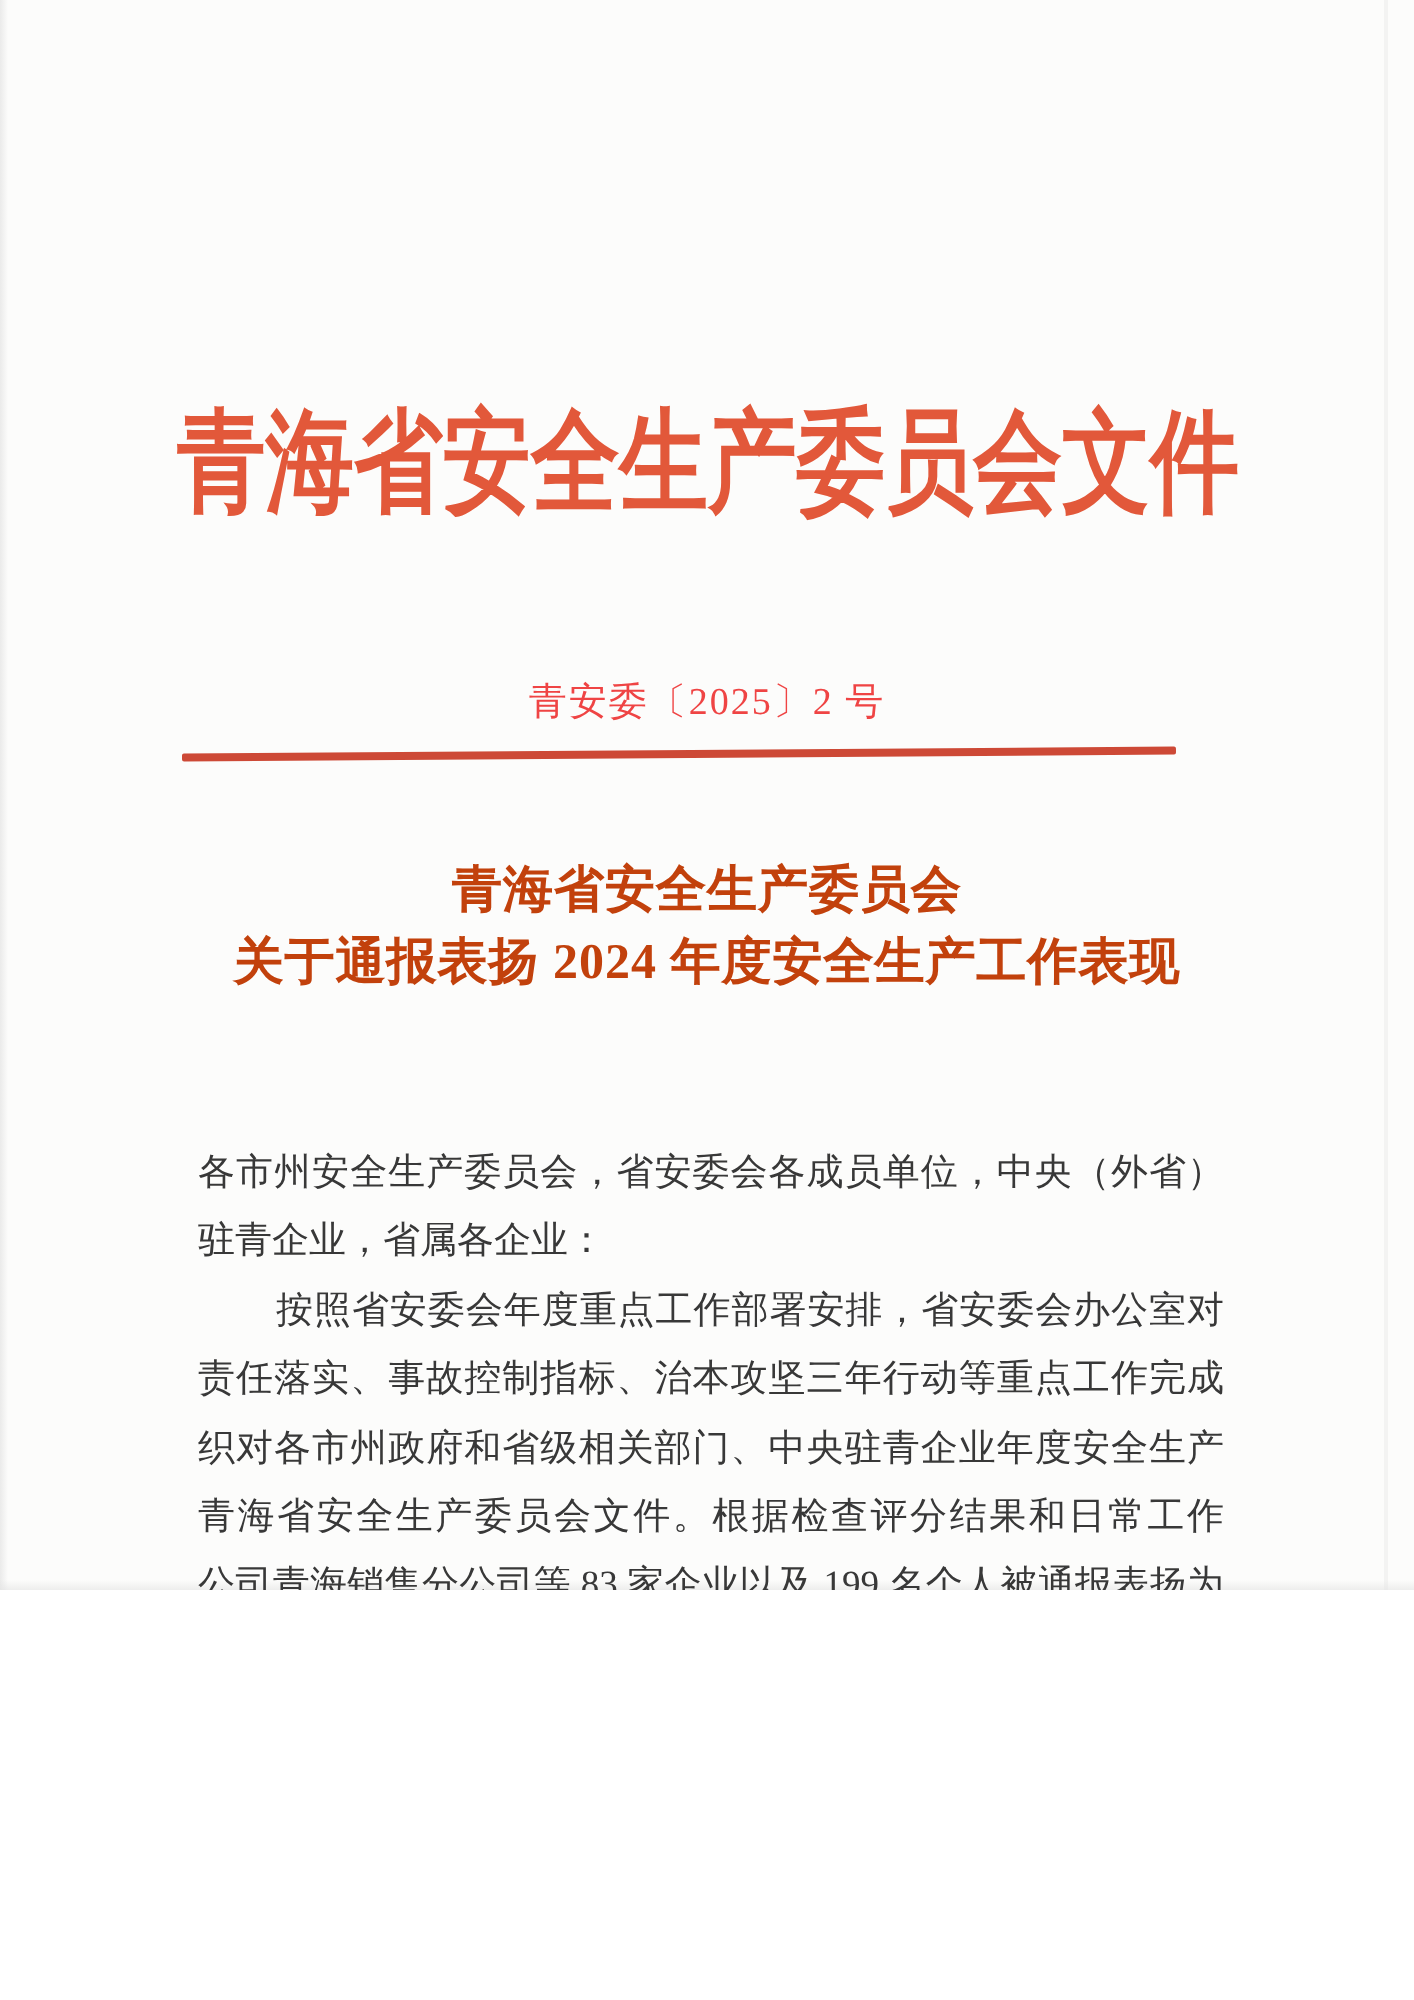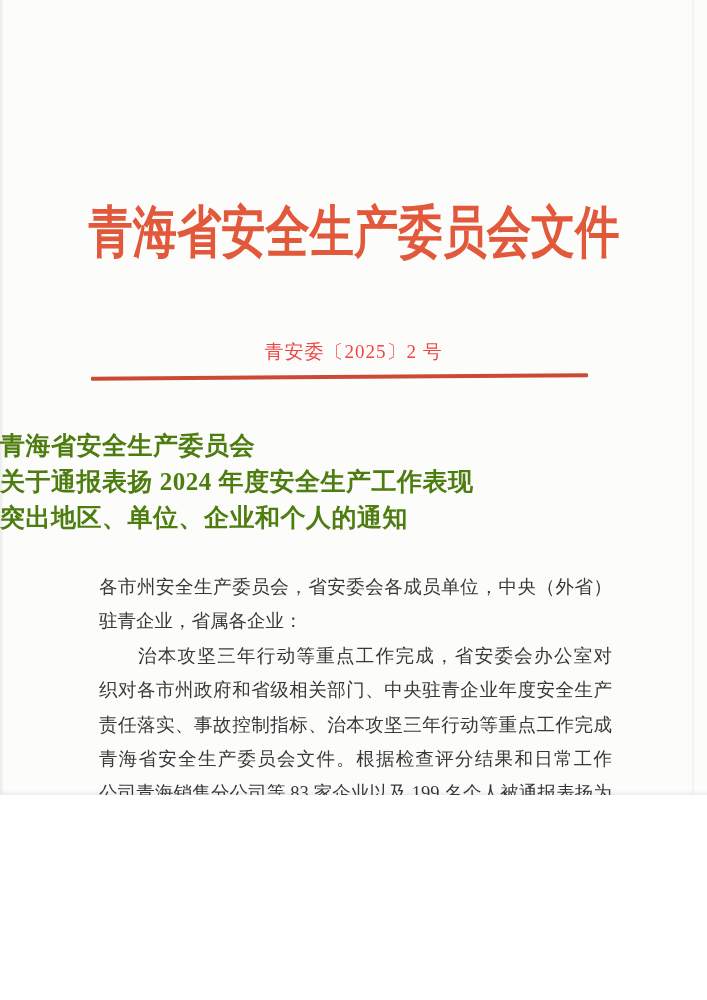--- a/index.html
+++ b/index.html
@@ -63,21 +63,22 @@
     left: 91px;
     width: 497px;
     height: 4px;
     border-radius: 1px;
     transform: rotate(-0.4deg);
   }
 
   .doc-title {
     position: absolute;
     top: 428px; left: 0; right: 0;
-    color: #4d7c0f;
+    text-align: center;
+    color: #c2410c;
   }
   .title-line {
     font-size: 25px;
     font-weight: 700;
     line-height: 36px;
     letter-spacing: 0.5px;
   }
 
   .doc-body {
     position: absolute;
@@ -127,28 +128,27 @@
     <span class="letterhead-text" style="color: rgb(226, 88, 58);">青海省安全生产委员会文件</span>
   </div>
 
   <div class="doc-number">青安委〔2025〕2 号</div>
 
   <div class="red-rule" style="background: rgb(205, 73, 54);"></div>
 
   <div class="doc-title">
       <div class="title-line">青海省安全生产委员会</div>
       <div class="title-line">关于通报表扬 2024 年度安全生产工作表现</div>
-      <div class="title-line">突出地区、单位、企业和个人的通知</div>
     </div>
 
   <div class="doc-body">
       <div class="body-line">各市州安全生产委员会，省安委会各成员单位，中央（外省）</div>
       <div class="body-line short">驻青企业，省属各企业：</div>
-      <div class="body-line indent">治本攻坚三年行动等重点工作完成，省安委会办公室对</div>
+      <div class="body-line indent">按照省安委会年度重点工作部署安排，省安委会办公室对</div>
+      <div class="body-line">责任落实、事故控制指标、治本攻坚三年行动等重点工作完成</div>
       <div class="body-line">织对各市州政府和省级相关部门、中央驻青企业年度安全生产</div>
-      <div class="body-line">责任落实、事故控制指标、治本攻坚三年行动等重点工作完成</div>
       <div class="body-line">青海省安全生产委员会文件。根据检查评分结果和日常工作</div>
       <div class="body-line">公司青海销售分公司等 83 家企业以及 199 名个人被通报表扬为</div>
     </div>
 
   <div class="page-number">— 1 —</div>
 
 </div>
 
 </body></html>

